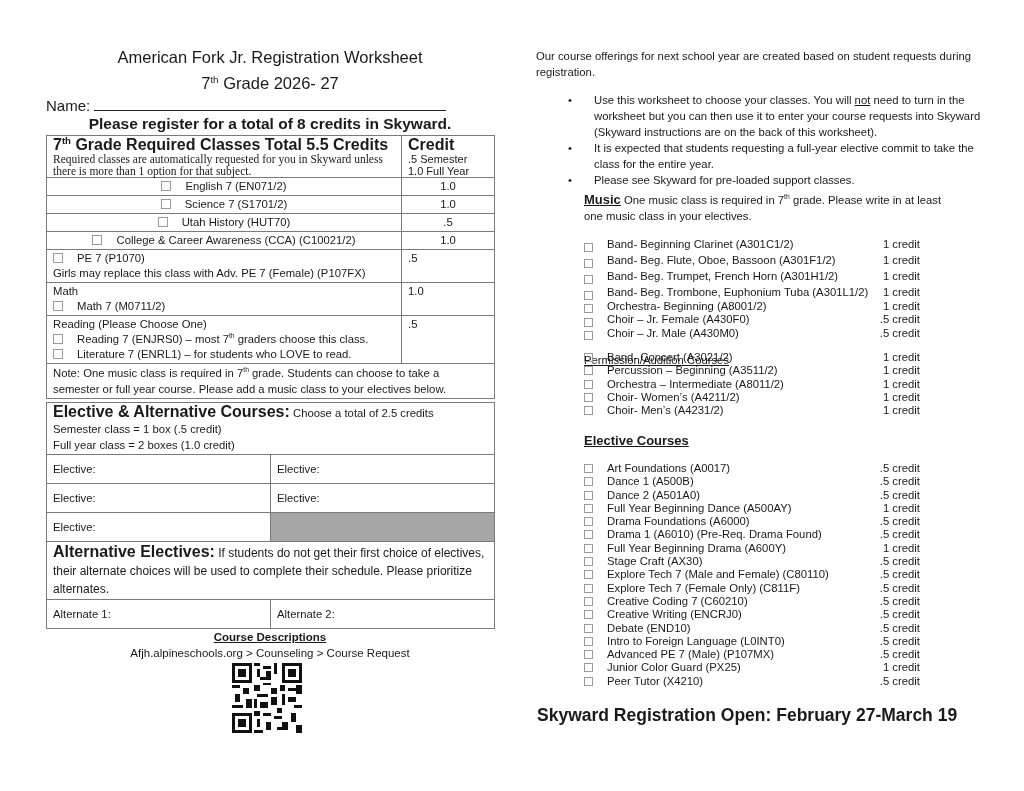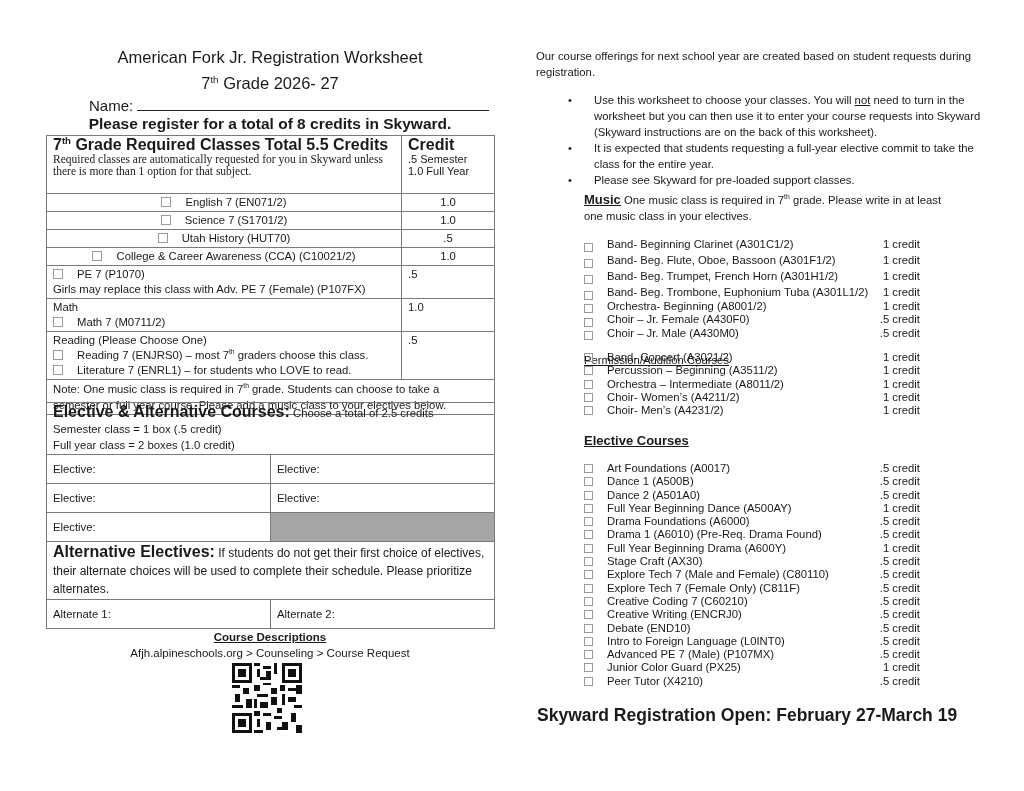--- a/index.html
+++ b/index.html
@@ -5,21 +5,21 @@
   html, body { margin:0; padding:0; background:#ffffff; }
   body { width:1024px; height:791px; position:relative; overflow:hidden;
          font-family:"Liberation Sans", sans-serif; color:#1a1a1a; }
   .abs { position:absolute; }
   .center { text-align:center; }
   sup { font-size:0.6em; vertical-align:super; line-height:0; }
 
   
   #title { left:46px; top:48px; width:448px; font-size:16.5px; }
   #grade { left:46px; top:74px; width:448px; font-size:16.5px; }
-  #name-line { left:46px; top:96px; font-size:15px;margin-left:43px; }
+  #name-line { left:46px; top:96px; font-size:15px; }
   #name-line .blank { display:inline-block; width:352px; border-bottom:1px solid #222; height:14px; vertical-align:baseline; margin-left:4px; }
   #register { left:46px; top:115px; width:448px; font-size:15.5px; font-weight:bold; }
 
   table.sheet { position:absolute; left:46px; width:448px; border-collapse:collapse; table-layout:fixed; }
   table.sheet td { border:1px solid #7a7a7a; padding:1px 6px; font-size:11.3px; vertical-align:top; line-height:15px; }
   #req-table { top:135px; }
   .hdr-title { font-size:16px; font-weight:bold; line-height:17px; }
   .hdr-sub { font-family:"Liberation Serif", serif; font-size:11.5px; line-height:12px; }
   .credit-hdr { font-size:16px; font-weight:bold; line-height:17px; }
   .credit-sub { font-size:11px; line-height:12px; }
@@ -72,21 +72,21 @@
   <colgroup>
       <col style="width:355px">
       <col style="width:93px">
     </colgroup>
   <tbody>
       <tr>
     <td style="padding-top:0;padding-bottom:0;">
       <div class="hdr-title"><span>7</span><sup>th</sup><span> Grade Required Classes Total 5.5 Credits</span></div>
       <div class="hdr-sub">Required classes are automatically requested for you in Skyward unless there is more than 1 option for that subject.</div>
     </td>
-    <td style="padding-top:0;padding-bottom:16px;">
+    <td style="padding-top:0;padding-bottom:0;">
       <div class="credit-hdr">Credit</div>
       <div class="credit-sub">.5 Semester</div>
       <div class="credit-sub">1.0 Full Year</div>
     </td>
   </tr>
   <tr class="row-h">
     <td><span class="cb"></span><span>English 7 (EN071/2)</span></td>
     <td>1.0</td>
   </tr>
   <tr class="row-h">

